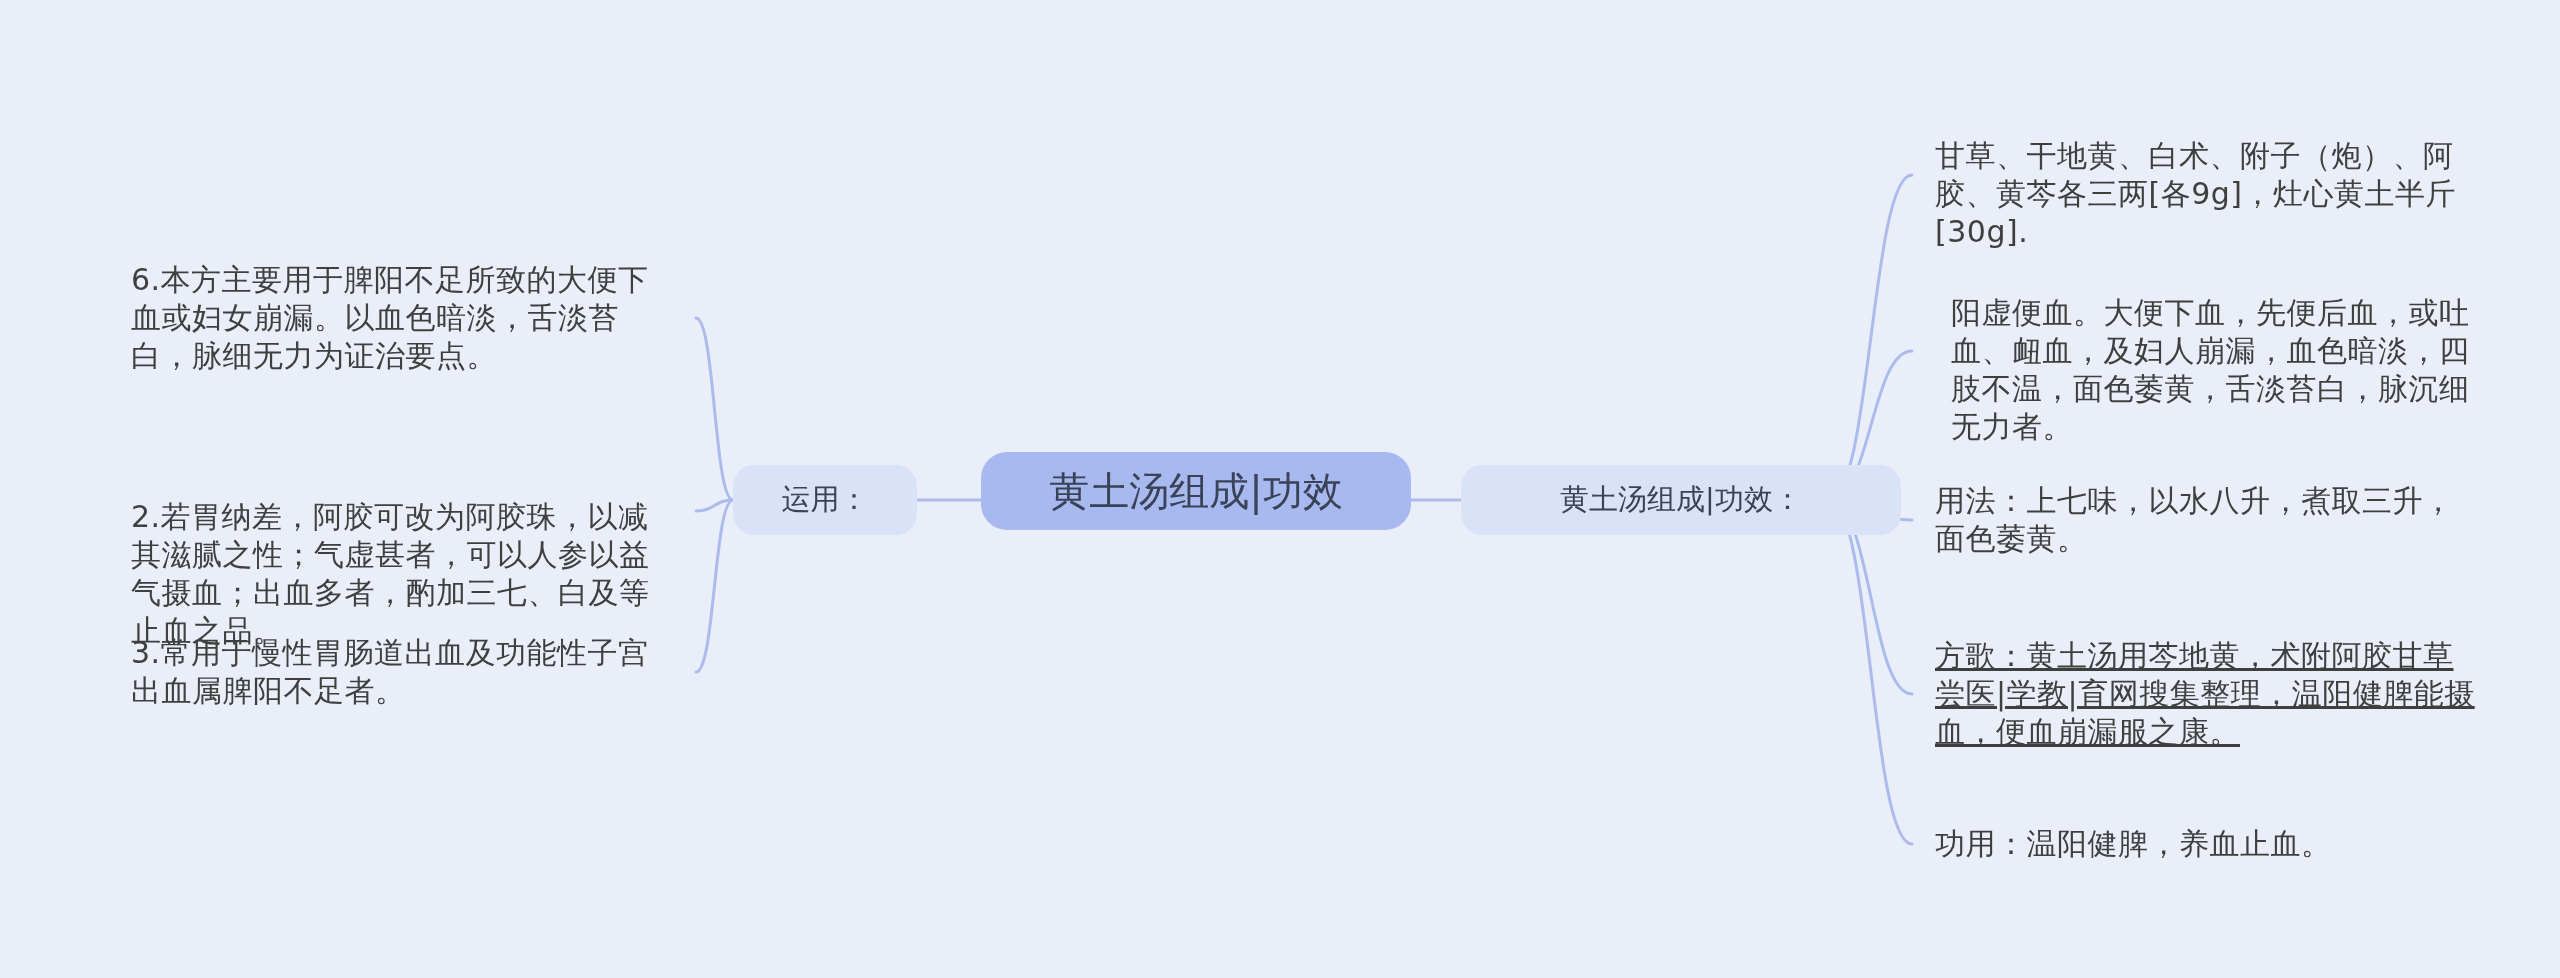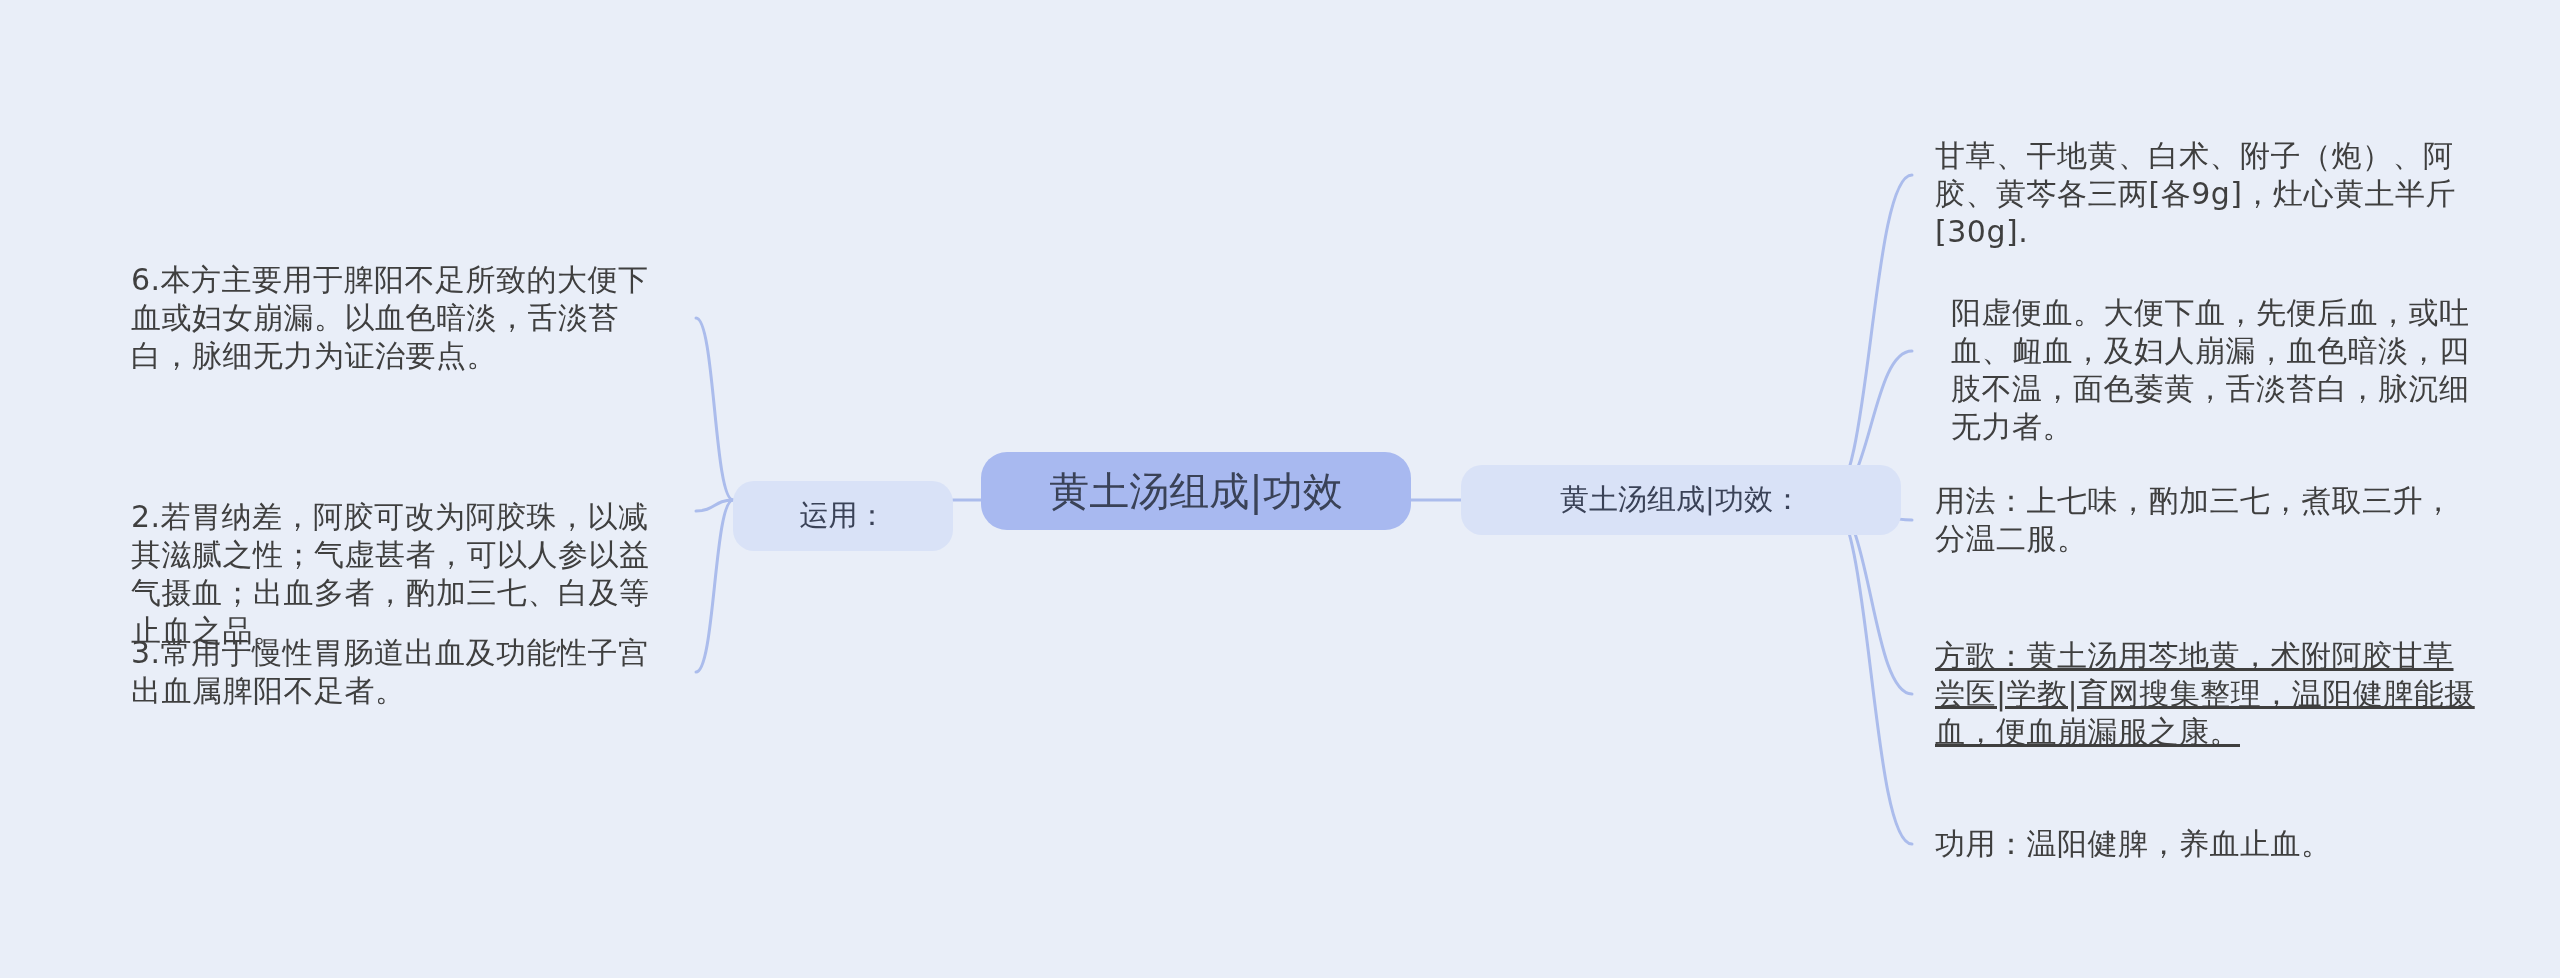--- a/index.html
+++ b/index.html
@@ -44,21 +44,21 @@
     font-size: 40px;
     color: var(--color-node_text, #3a4257);
   }
   .node-side {
     height: 70px;
     background: var(--color-side_fill, #d9e2f7);
     border-radius: 21px;
     font-size: 29px;
     color: var(--color-node_text, #3a4257);
   }
-  #node-left  { left: 733px;  top: 465px; width: 220px; margin-top: 16px; }
+  #node-left  { left: 733px;  top: 465px; width: 184px; }
   #node-right { left: 1461px; top: 465px; width: 440px; }
 
   #left-item-1 { left: 131px; top: 261px; }
   #left-item-2 { left: 131px; top: 454px; margin-top: 44px; }
   #left-item-3 { left: 131px; top: 634px; }
 
   #right-item-1 { left: 1935px; top: 137px; }
   #right-item-2 { left: 1935px; top: 294px; margin-left: 16px; }
   #right-item-3 { left: 1935px; top: 482px; }
   #right-item-4 { left: 1935px; top: 637px; text-decoration: underline; }
@@ -87,17 +87,17 @@
   <div class="leaf" id="left-item-1">6.本方主要用于脾阳不足所致的大便下血或妇女崩漏。以血色暗淡，舌淡苔白，脉细无力为证治要点。</div>
   <div class="leaf" id="left-item-2">2.若胃纳差，阿胶可改为阿胶珠，以减其滋腻之性；气虚甚者，可以人参以益气摄血；出血多者，酌加三七、白及等止血之品。</div>
   <div class="leaf" id="left-item-3">3.常用于慢性胃肠道出血及功能性子宫出血属脾阳不足者。</div>
 
   <div class="node node-side" id="node-left">运用：</div>
   <div class="node node-center">黄土汤组成|功效</div>
   <div class="node node-side" id="node-right">黄土汤组成|功效：</div>
 
   <div class="leaf" id="right-item-1">甘草、干地黄、白术、附子（炮）、阿胶、黄芩各三两[各9g]，灶心黄土半斤[30g].</div>
   <div class="leaf" id="right-item-2">阳虚便血。大便下血，先便后血，或吐血、衄血，及妇人崩漏，血色暗淡，四肢不温，面色萎黄，舌淡苔白，脉沉细无力者。</div>
-  <div class="leaf" id="right-item-3">用法：上七味，酌加三七，煮取三升，分温二服。</div>
+  <div class="leaf" id="right-item-3">用法：上七味，以水八升，煮取三升，面色萎黄。</div>
   <div class="leaf" id="right-item-4">方歌：黄土汤用芩地黄，术附阿胶甘草尝医|学教|育网搜集整理，温阳健脾能摄血，便血崩漏服之康。</div>
   <div class="leaf" id="right-item-5">功用：温阳健脾，养血止血。</div>
 
 </div>
 
 </body></html>

